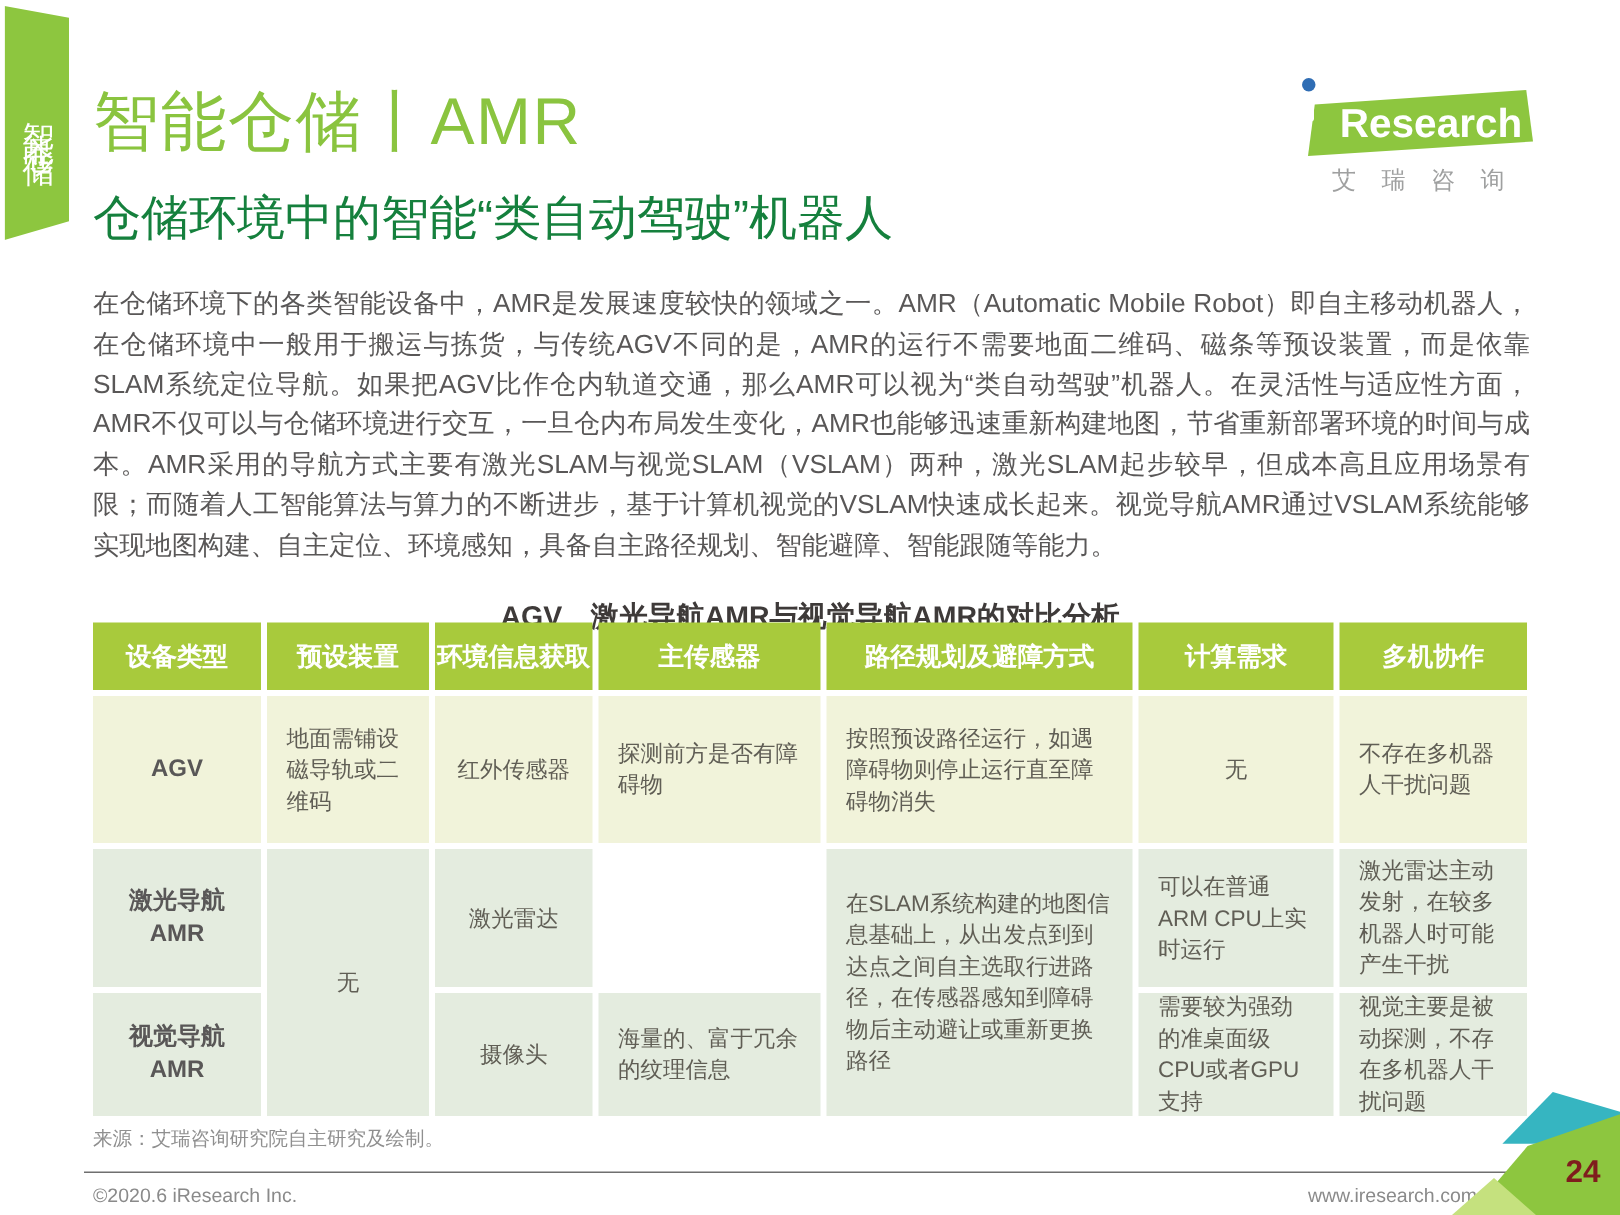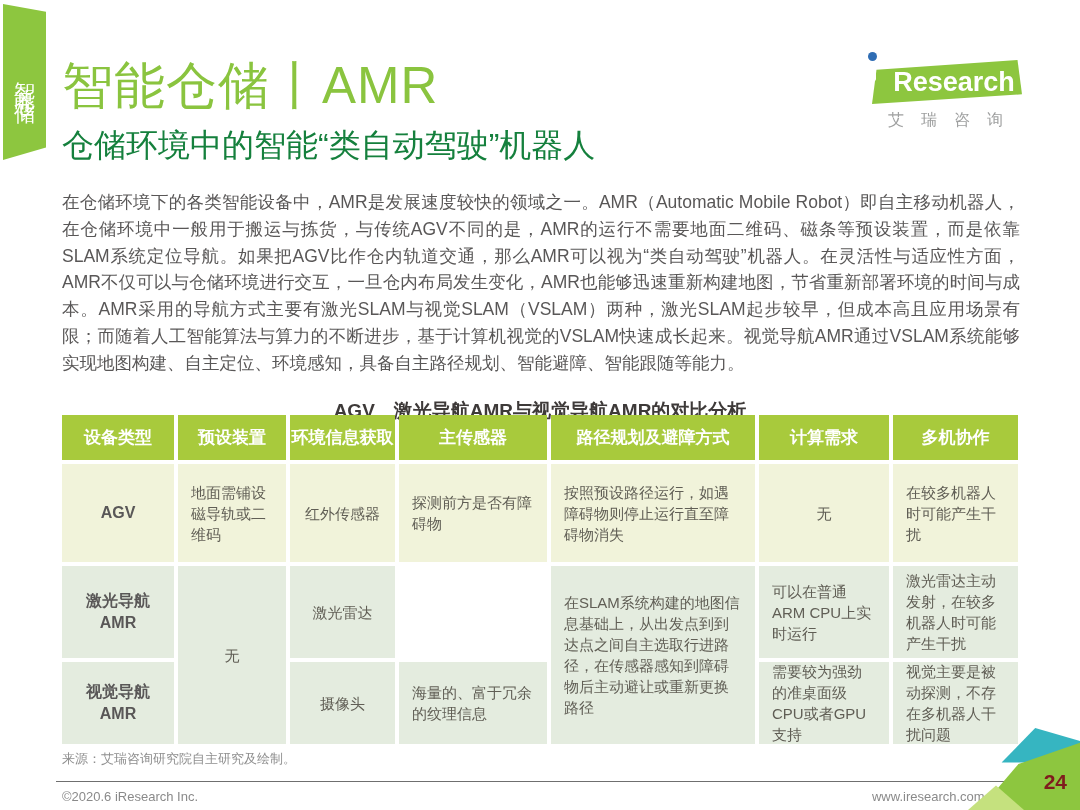--- a/index.html
+++ b/index.html
@@ -14,21 +14,21 @@
     background:#8dc63f;
     clip-path:polygon(0 0, 100% 5%, 100% 92%, 0 100%);
     display:flex; align-items:center; justify-content:center;
   }
   .side-tab span {
     writing-mode:vertical-rl; color:#ffffff; font-size:21px;
     letter-spacing:7px; font-weight:500; margin-top:-6px;
   }
   
   .page-title {
-    position:absolute; left:62px; top:52px; font-size:51px;
+    position:absolute; left:62px; top:52px; font-size:44px;
     color:#8ac43f; font-weight:500; letter-spacing:1px;
   }
   .page-subtitle {
     position:absolute; left:62px; top:124px; font-size:32px;
     color:#15803d; font-weight:400;
   }
   
   .logo { position:absolute; right:58px; top:52px; width:168px; height:78px; }
   .logo-box {
     position:absolute; right:0; top:8px; width:150px; height:44px;
@@ -148,21 +148,21 @@
     <div class="th">路径规划及避障方式</div>
     <div class="th">计算需求</div>
     <div class="th">多机协作</div>
 
     <div class="td bg1 center dev">AGV</div>
     <div class="td bg1">地面需铺设磁导轨或二维码</div>
     <div class="td bg1 center">红外传感器</div>
     <div class="td bg1">探测前方是否有障碍物</div>
     <div class="td bg1">按照预设路径运行，如遇障碍物则停止运行直至障碍物消失</div>
     <div class="td bg1 center">无</div>
-    <div class="td bg1">在较多机器人时可能产生干扰</div>
+    <div class="td bg1">不存在多机器人干扰问题</div>
 
     <div class="td bg2 center span-preset">无</div>
     <div class="td bg2 span-path">在SLAM系统构建的地图信息基础上，从出发点到到达点之间自主选取行进路径，在传感器感知到障碍物后主动避让或重新更换路径</div>
 
     <div class="td bg2 center dev r3 c1">激光导航AMR</div>
     <div class="td bg2 center r3 c3">激光雷达</div>
     <div class="td bg2 r3 c6">可以在普通ARM CPU上实时运行</div>
     <div class="td bg2 r3 c7">激光雷达主动发射，在较多机器人时可能产生干扰</div>
 
     <div class="td bg2 center dev r4 c1">视觉导航AMR</div>

